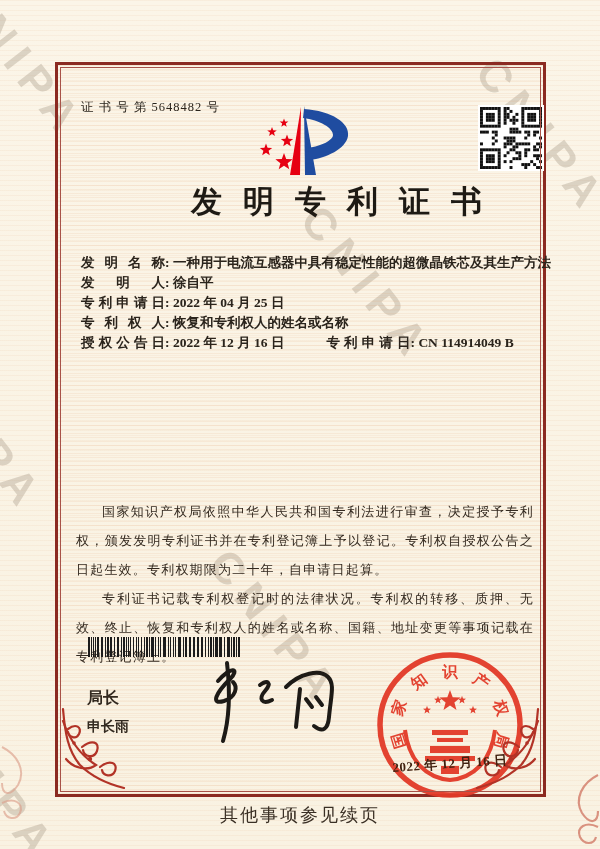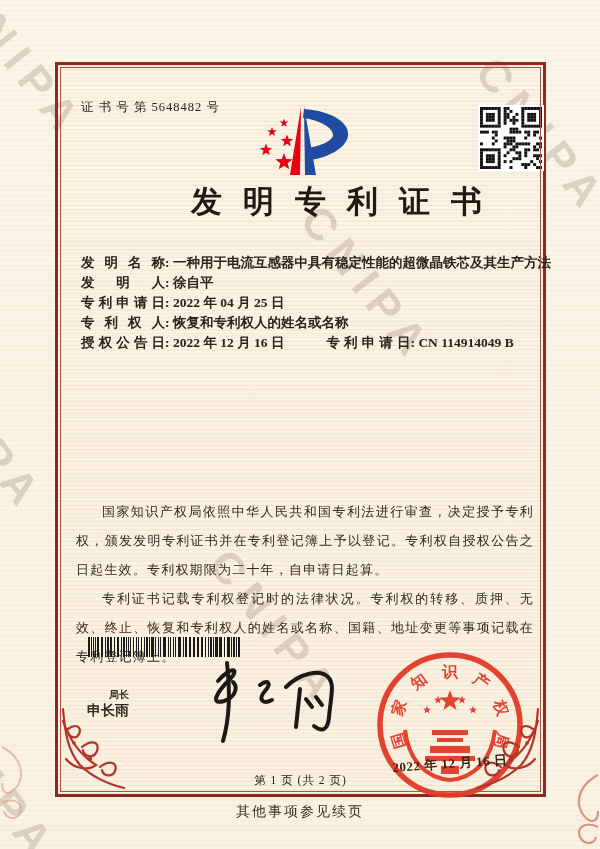--- a/index.html
+++ b/index.html
@@ -27,35 +27,35 @@
   .frow{line-height:19px;margin-bottom:1px;font-size:13.5px;font-weight:bold;white-space:nowrap;}
   .flabel{display:inline-block;width:84px;text-align:justify;text-align-last:justify;vertical-align:top;}
   .fcolon{display:inline-block;width:8px;}
   .fvalue{white-space:pre;}
   .fpair2{margin-left:42px;}
   .paras{position:absolute;left:18px;top:432px;width:458px;font-size:13px;line-height:29px;
          color:#33291f;letter-spacing:1.2px;text-align:justify;}
   .paras p{margin:0;text-indent:2em;}
   .barcode{position:absolute;left:30px;top:572px;width:156px;height:20px;}
   .signoff{position:absolute;left:29px;top:623px;color:#332a20;font-weight:bold;}
-  .signoff .t1{font-size:10px;text-align:right;}
+  .signoff .t1{font-size:16px;margin-bottom:9px;}
   .signoff .t2{font-size:14px;}
   .signature{position:absolute;left:130px;top:590px;width:155px;height:100px;}
   .sealwrap{position:absolute;left:317px;top:585px;width:150px;height:150px;opacity:0.95;}
   .sealdate{position:absolute;left:317px;top:690px;width:150px;text-align:center;
             font-size:13px;font-weight:bold;color:#40200f;letter-spacing:0.5px;
             transform:rotate(-4deg);white-space:pre;z-index:4;}
   .pageinfo{position:absolute;left:0;top:708px;width:100%;text-align:center;
             font-size:11.5px;color:#2b241c;letter-spacing:1px;white-space:pre;}
   .filigree{position:absolute;width:66px;height:84px;bottom:3px;}
   .filigree.left{left:2px;}
   .filigree.right{right:2px;transform:scaleX(-1);}
   .outswirl{position:absolute;z-index:1;opacity:0.65;}
   .footnote{position:absolute;left:0;top:803px;width:100%;text-align:center;z-index:2;
-            font-size:14px;color:#3a2f24;letter-spacing:2px;}
+            font-size:18px;color:#3a2f24;letter-spacing:2px;}
 </style>
 </head>
 <body>
 
 <div class="page">
 
   <span class="wm" style="left:-18px;top:-28px">CNIPA</span>
   <span class="wm" style="left:505px;top:48px">CNIPA</span>
   <span class="wm" style="left:330px;top:196px">CNIPA</span>
   <span class="wm" style="left:-58px;top:346px">CNIPA</span>
@@ -409,21 +409,20 @@
             <text x="43.51429227445672" y="31.129164482293426" fill="#e23a28" font-size="15.5" font-weight="bold" text-anchor="middle" dominant-baseline="central" font-family="&quot;Liberation Serif&quot;,&quot;DejaVu Serif&quot;,serif" transform="rotate(-35.66666666666666 43.51429227445672 31.129164482293426)">知</text>
             <text x="75" y="21" fill="#e23a28" font-size="15.5" font-weight="bold" text-anchor="middle" dominant-baseline="central" font-family="&quot;Liberation Serif&quot;,&quot;DejaVu Serif&quot;,serif" transform="rotate(0 75 21)">识</text>
             <text x="106.48570772554326" y="31.129164482293426" fill="#e23a28" font-size="15.5" font-weight="bold" text-anchor="middle" dominant-baseline="central" font-family="&quot;Liberation Serif&quot;,&quot;DejaVu Serif&quot;,serif" transform="rotate(35.66666666666666 106.48570772554326 31.129164482293426)">产</text>
             <text x="126.15941869577378" y="57.71665892512351" fill="#e23a28" font-size="15.5" font-weight="bold" text-anchor="middle" dominant-baseline="central" font-family="&quot;Liberation Serif&quot;,&quot;DejaVu Serif&quot;,serif" transform="rotate(71.33333333333331 126.15941869577378 57.71665892512351)">权</text>
             <text x="126.64045682200391" y="90.78807205502778" fill="#e23a28" font-size="15.5" font-weight="bold" text-anchor="middle" dominant-baseline="central" font-family="&quot;Liberation Serif&quot;,&quot;DejaVu Serif&quot;,serif" transform="rotate(107 126.64045682200391 90.78807205502778)">局</text>
           </g>
       </svg>
     </div>
     <div class="sealdate">2022 年 12 月 16 日</div>
 
-    <div class="pageinfo">第 1 页 (共 2 页)</div>
 
     <svg class="filigree left" viewBox="0 0 66 84">
       <g fill="none" stroke="#b23327" stroke-width="2.2" stroke-linecap="round">
         <path d="M3 2 C5 26 8 44 20 58 C32 70 48 77 64 81"></path>
         <path d="M3 14 C10 34 20 48 36 58 C28 64 14 62 6 52"></path>
         <path d="M22 40 C32 32 40 35 37 44 C34 52 24 50 23 43"></path>
         <path d="M40 60 C50 52 58 56 55 64 C52 71 43 69 42 63"></path>
         <path d="M8 22 C16 16 22 20 19 27 C16 33 9 30 8 25"></path>
         <circle cx="30" cy="52" r="2.2" fill="#b23327" stroke="none"></circle>
         <circle cx="14" cy="36" r="1.8" fill="#b23327" stroke="none"></circle>

